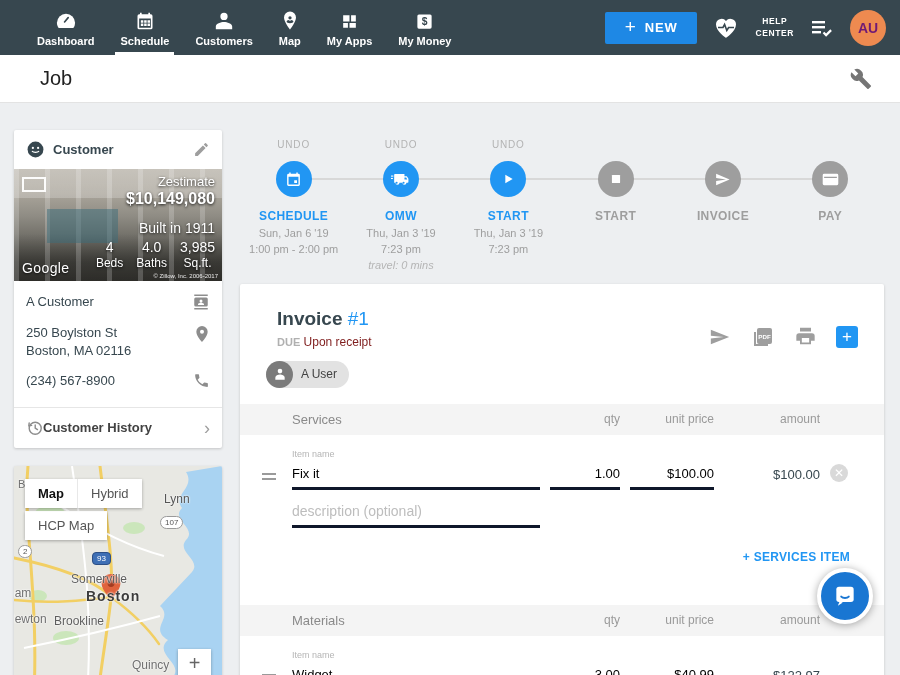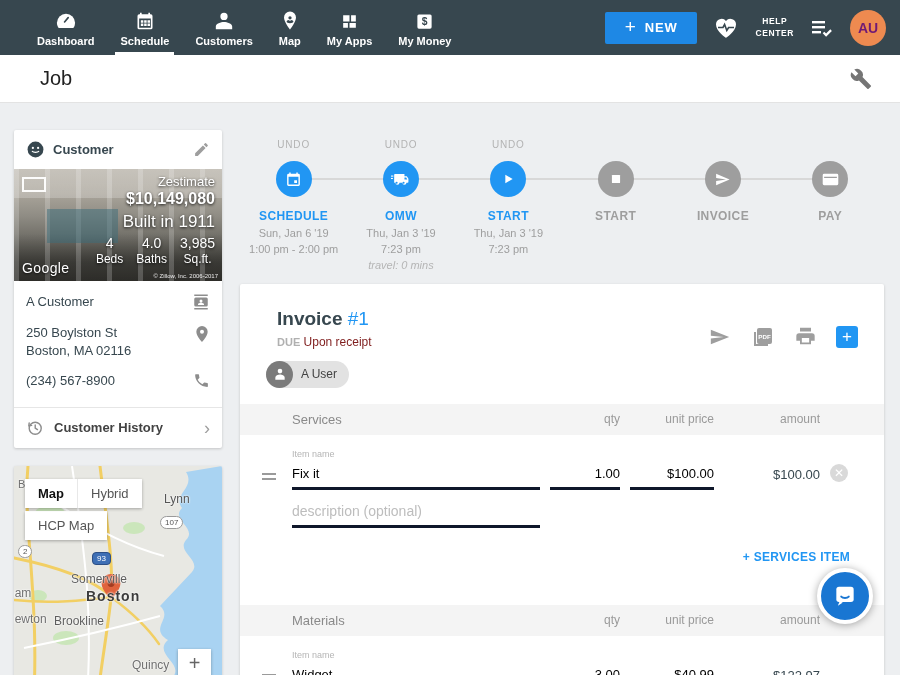--- a/index.html
+++ b/index.html
@@ -44,34 +44,34 @@
     linear-gradient(180deg,#b7b2a8 0%,#a9a49a 22%,#8f8c84 42%,#6f6d66 62%,#53524c 80%,#3e3d38 100%)}
   .photo::before{content:'';position:absolute;inset:0;background:
     repeating-linear-gradient(90deg,rgba(255,255,255,.20) 0 5px,rgba(0,0,0,0) 5px 31px),
     linear-gradient(180deg,rgba(255,255,255,.22) 0 26%,rgba(0,0,0,0) 26% 58%,rgba(0,0,0,.28) 84% 100%)}
   .photo::after{content:'';position:absolute;left:16%;top:36%;width:34%;height:30%;background:rgba(58,108,122,.5)}
   .sv-rect{position:absolute;top:8px;left:8px;width:24px;height:15px;border:2px solid #fff;opacity:.95;z-index:2;cursor:pointer}
   .z-overlay{position:absolute;top:5px;right:7px;z-index:2;text-align:right;color:#fff;
     text-shadow:0 1px 3px rgba(0,0,0,.85)}
   .z-label{font-size:13px}
   .z-value{font-size:16px;font-weight:bold;margin-top:1px}
-  .z-built{font-size:17px;margin-top:4px}
+  .z-built{font-size:14px;margin-top:12px}
   .z-stats{display:flex;gap:13px;justify-content:flex-end;margin-top:3px}
   .z-stat{text-align:center}
   .z-stat .v{font-size:14px}
   .z-stat .l{font-size:12px;margin-top:1px}
   .google{position:absolute;left:8px;bottom:5px;color:#fff;font-size:14px;letter-spacing:.4px;z-index:2;
     text-shadow:0 1px 2px rgba(0,0,0,.7)}
   .photo-copy{position:absolute;right:4px;bottom:2px;color:#fff;font-size:6px;z-index:2;opacity:.9}
   .contact{padding:12px 12px 4px}
   .c-row{display:flex;justify-content:space-between;align-items:flex-start;margin-bottom:13px}
   .c-row .txt{font-size:13px;line-height:1.35;color:#37474F}
   .c-ic{color:#8d8d8d;flex:none;cursor:pointer}
   .divider{border-top:1px solid #E6E6E6}
-  .hist-row{display:flex;align-items:center;gap:11px;padding:11px 12px;cursor:pointer}
+  .hist-row{display:flex;align-items:center;padding:11px 12px;cursor:pointer}
   .hist-row .txt{font-size:13px;font-weight:bold;flex:1;color:#424242}
   .chev{color:#9e9e9e;font-size:18px;line-height:1}
 
   
   .map-card{position:relative;height:260px;margin-top:18px;overflow:hidden;background:#E8E8E3;cursor:pointer}
   .map-svg{position:absolute;inset:0}
   .map-label{position:absolute;color:#6f6f6f;font-size:11px;white-space:nowrap;
     text-shadow:0 0 2px #fff,0 0 2px #fff}
   .map-label.big{font-size:14px;font-weight:bold;color:#3c3c3c;letter-spacing:1px}
   .shield{position:absolute;background:#fff;border:1px solid #9a9a9a;border-radius:8px;

